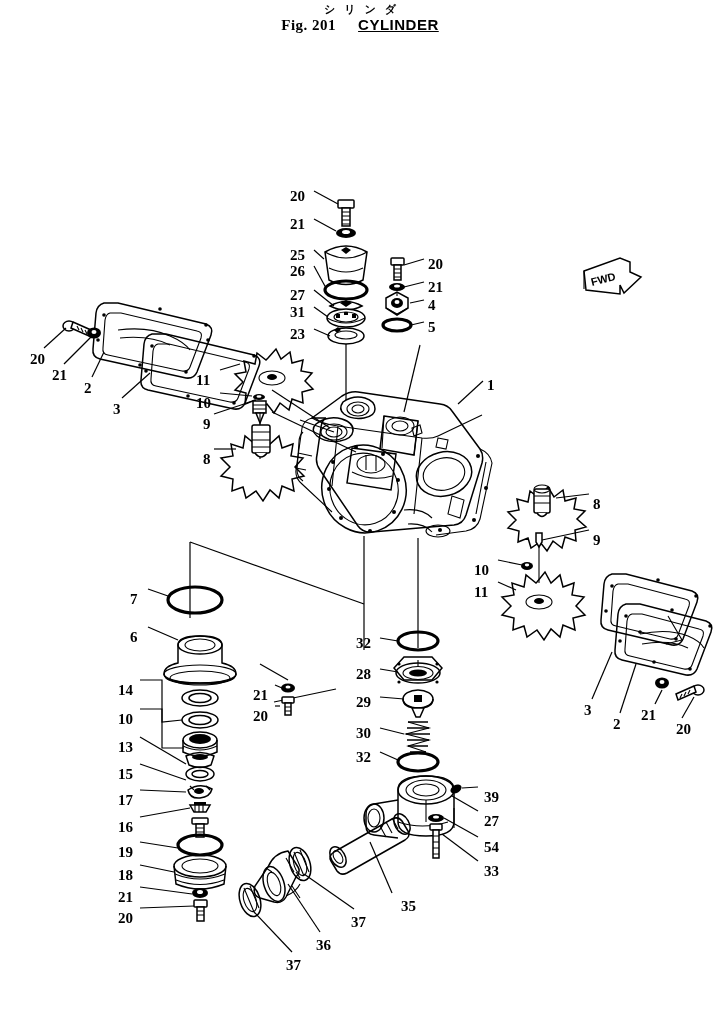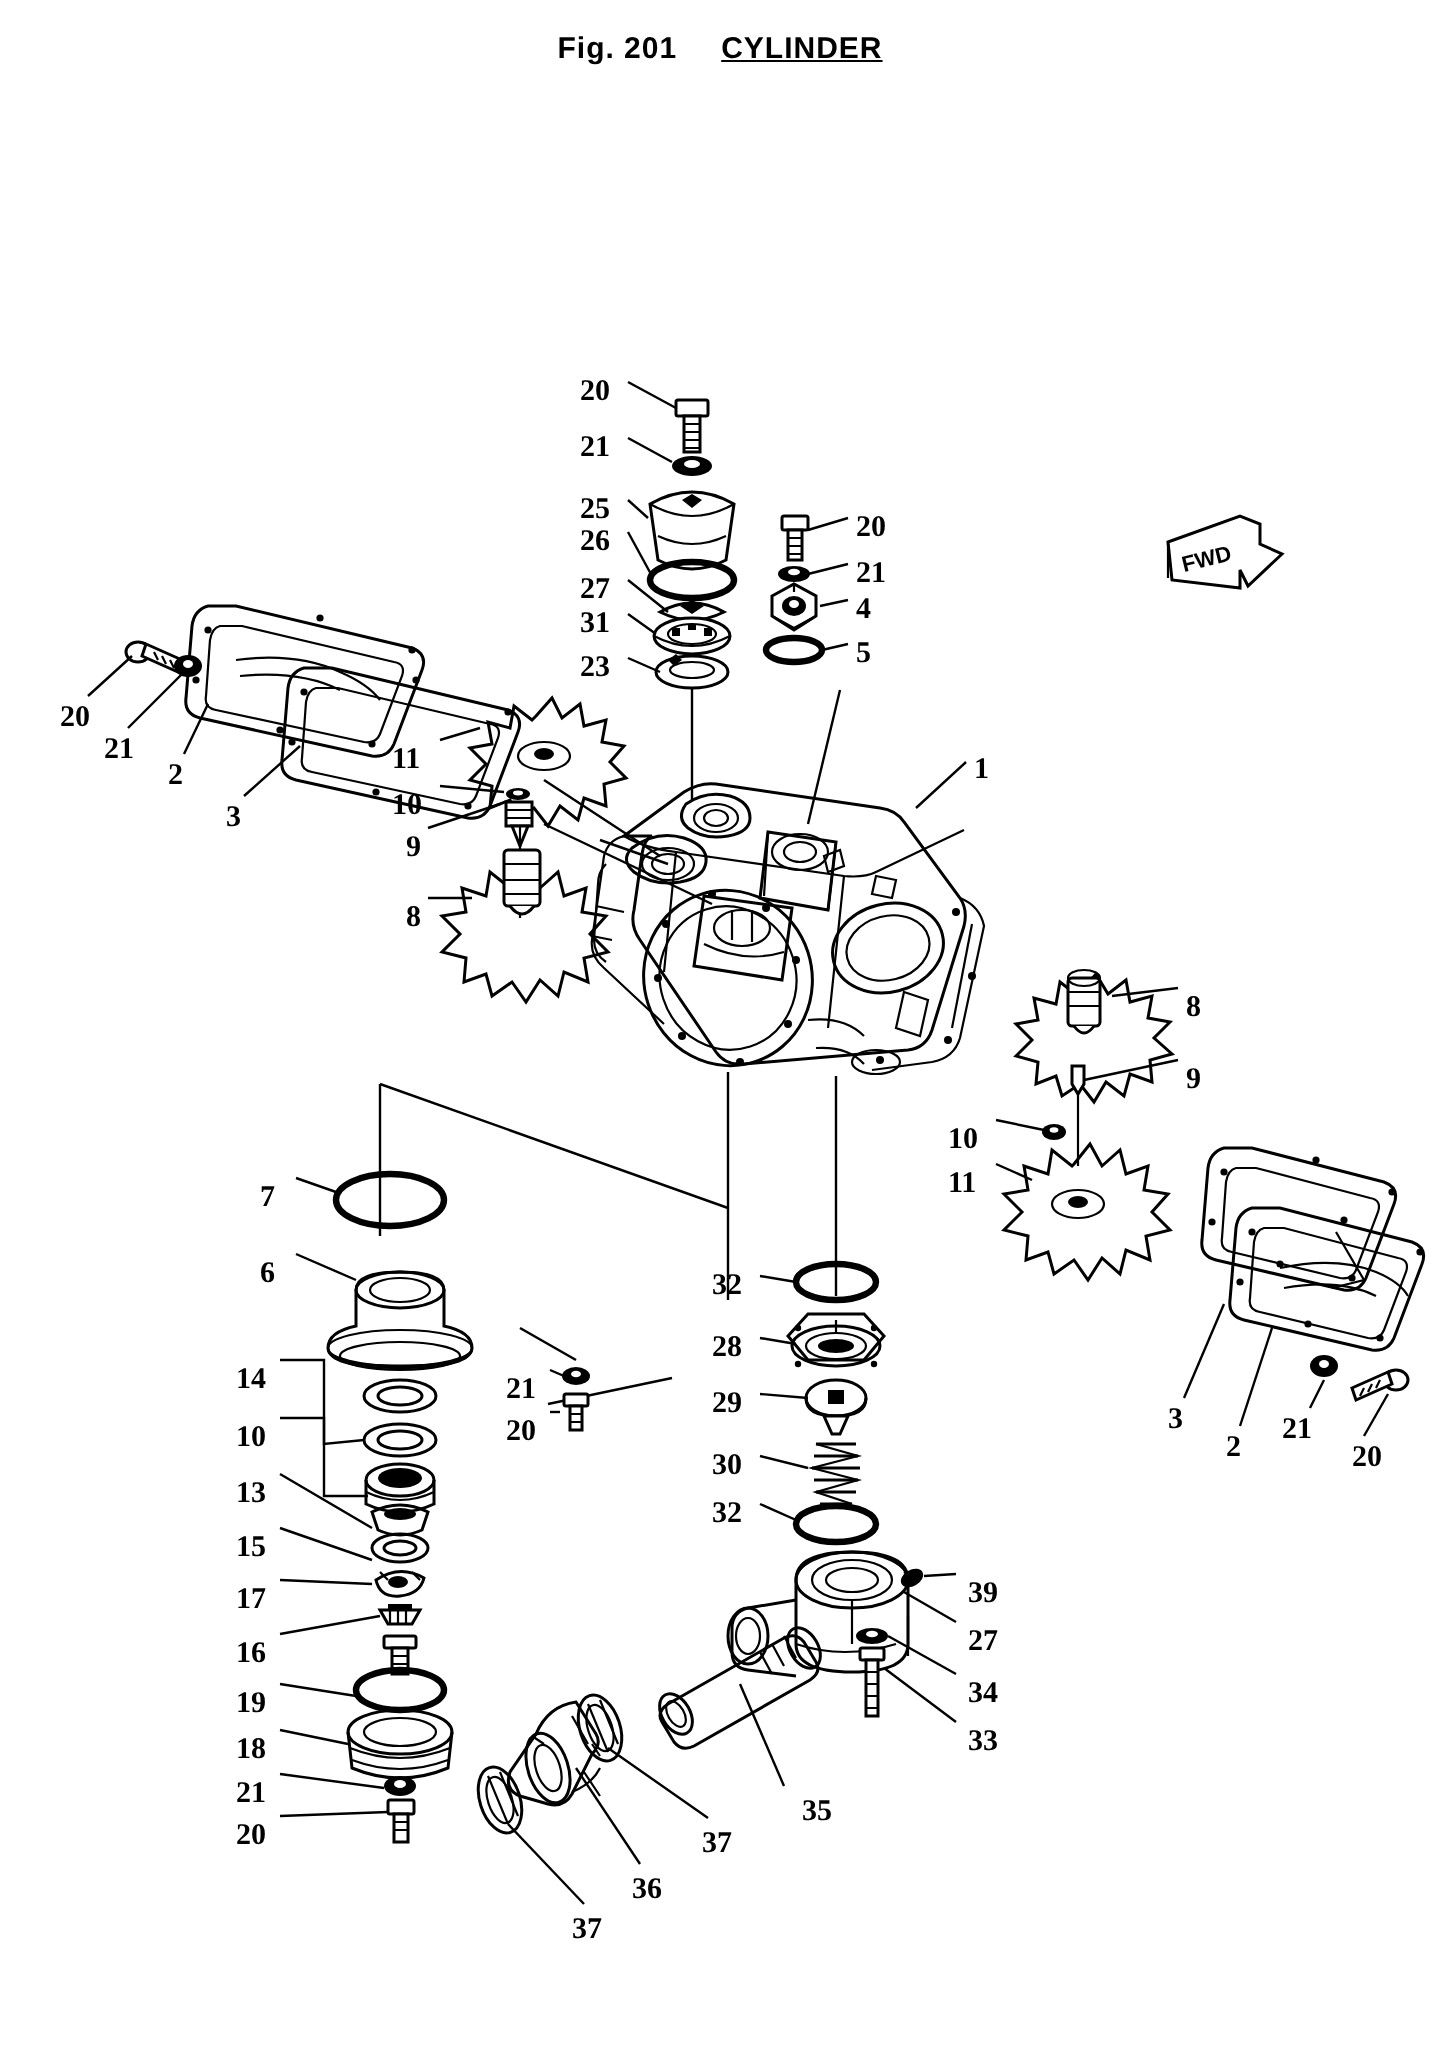--- a/index.html
+++ b/index.html
@@ -4,40 +4,41 @@
 <style>
   html,body{margin:0;padding:0;background:#ffffff;}
   body{width:720px;height:1026px;font-family:"Liberation Sans",sans-serif;color:#000;}
   #page{position:relative;width:720px;height:1026px;overflow:hidden;background:#fff;}
 
   .jp-title{position:absolute;left:0;top:2px;width:720px;text-align:center;
     font-family:"DejaVu Sans",sans-serif;font-size:11px;letter-spacing:9px;
     font-weight:700;text-indent:9px;}
   .fig-title{position:absolute;left:0;top:16px;width:720px;text-align:center;
     font-family:"Liberation Sans",sans-serif;font-size:15px;font-weight:700;}
-  .fig-title .figno{letter-spacing:0.5px;}
+  .fig-title .figno{letter-spacing:0.5px;font-family:Liberation Serif, serif;}
   .fig-title .name{margin-left:22px;letter-spacing:0.5px;text-decoration:underline;}
 
   .callout{position:absolute;font-family:"Liberation Serif",serif;font-size:15px;
     font-weight:700;line-height:1;white-space:nowrap;}
 
   #art{position:absolute;left:0;top:0;width:720px;height:1026px;}
   #art svg{display:block;}
   .ln{stroke:#000;stroke-width:1.1;fill:none;}
   .th{stroke:#000;stroke-width:1.5;fill:none;}
   .fat{stroke:#000;stroke-width:3.2;fill:none;}
   .fl{fill:#000;stroke:none;}
   .whh{fill:#fff;stroke:#000;stroke-width:1.5;}
   .leader{stroke:#000;stroke-width:1.2;fill:none;}
 </style>
 </head>
 <body>
 
 <div id="page">
 
+  <div class="jp-title">シリンダ</div>
   <div class="fig-title">
     <span class="figno">Fig. 201</span><span class="name">CYLINDER</span>
   </div>
 
   <div id="art">
   <svg width="720" height="1026" viewBox="0 0 720 1026" xmlns="http://www.w3.org/2000/svg">
 
     <g>
       <path class="th" d="M584 271 L620 258 L630 262 L630 272 L641 277 L624 293 L620 285 L620 294 L586 290 Z" fill="#fff"></path>
       <path class="ln" d="M584 271 L584 289"></path>
@@ -549,20 +550,20 @@
   <div class="callout" style="left:118px;top:911px">20</div>
   <div class="callout" style="left:253px;top:688px">21</div>
   <div class="callout" style="left:253px;top:709px">20</div>
   <div class="callout" style="left:356px;top:636px">32</div>
   <div class="callout" style="left:356px;top:667px">28</div>
   <div class="callout" style="left:356px;top:695px">29</div>
   <div class="callout" style="left:356px;top:726px">30</div>
   <div class="callout" style="left:356px;top:750px">32</div>
   <div class="callout" style="left:484px;top:790px">39</div>
   <div class="callout" style="left:484px;top:814px">27</div>
-  <div class="callout" style="left:484px;top:840px">34</div>
+  <div class="callout" style="left:484px;top:840px">54</div>
   <div class="callout" style="left:484px;top:864px">33</div>
   <div class="callout" style="left:401px;top:899px">35</div>
   <div class="callout" style="left:351px;top:915px">37</div>
   <div class="callout" style="left:316px;top:938px">36</div>
   <div class="callout" style="left:286px;top:958px">37</div>
 
 </div>
 
 </body></html>

